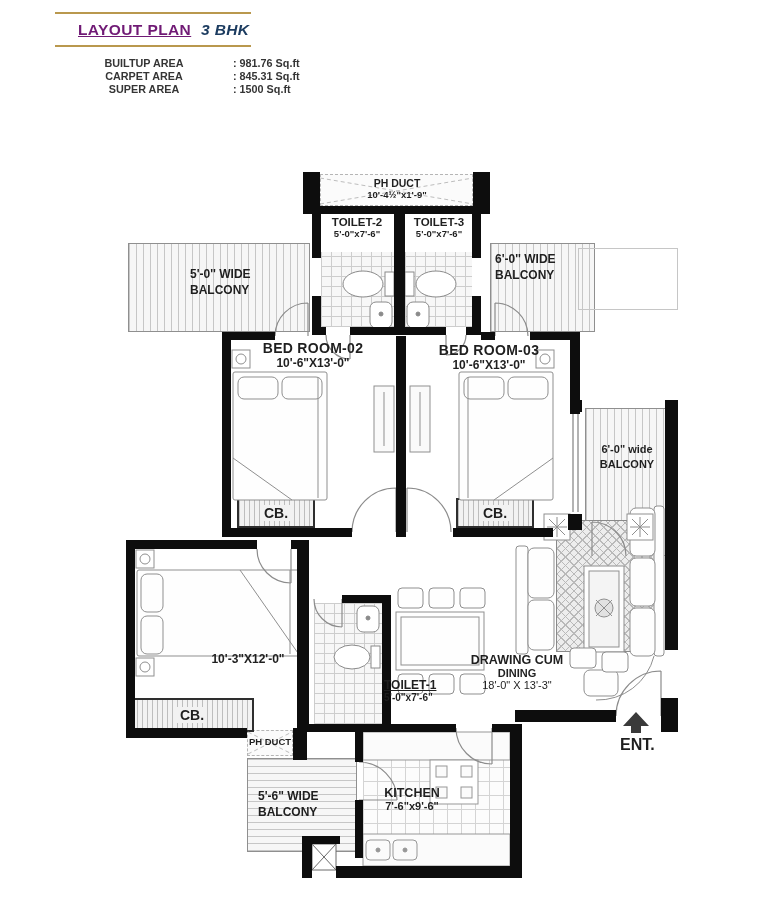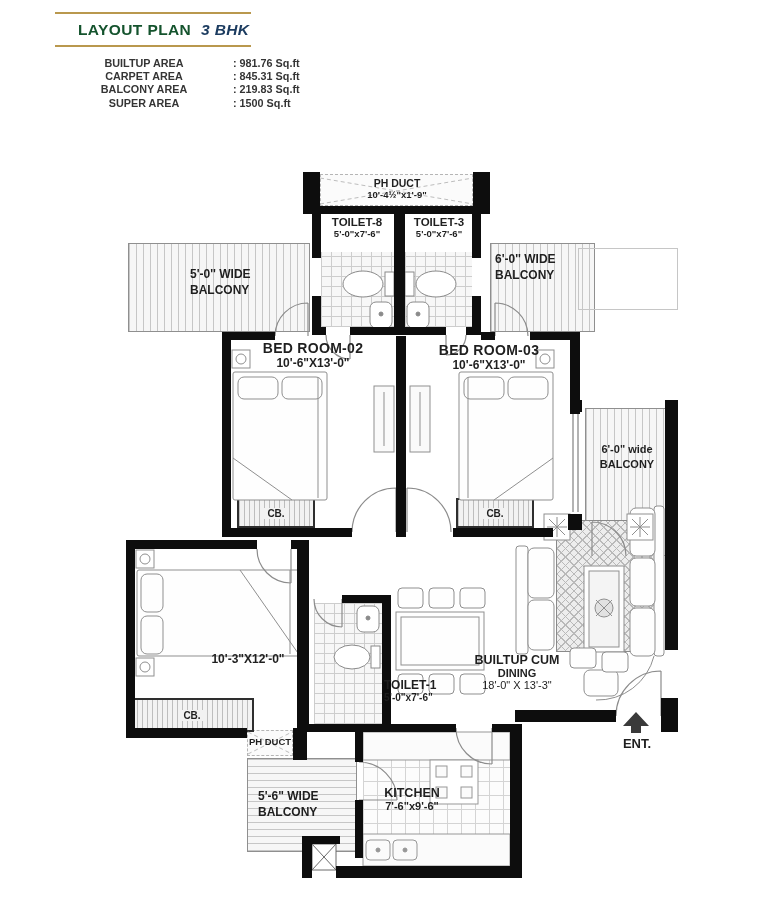--- a/index.html
+++ b/index.html
@@ -1,21 +1,21 @@
 <!DOCTYPE html>
 <html><head>
 <meta charset="utf-8">
 <style>
   html,body{margin:0;padding:0;background:#fff;}
   .stage{position:relative;width:768px;height:919px;background:#fff;overflow:hidden;
          font-family:"Liberation Sans",sans-serif;color:#1f1f1f;}
   .abs{position:absolute;box-sizing:border-box;}
   .rule{height:2px;background:#b9984e;}
   .title{font-size:15.5px;font-weight:bold;letter-spacing:.4px;white-space:nowrap;}
-  .title .t1{color:#14532d;}
+  .title .t1{color:#701a75;text-decoration:underline;}
   .title .t2{color:#1c3c60;font-style:italic;}
   .area-row{display:flex;font-size:10.8px;font-weight:bold;color:#353535;line-height:13.2px;}
   .area-row .al{width:178px;text-align:center;}
   
   .stripes-v{background-color:#f6f6f6;border:1px solid #8f8f8f;
     background-image:repeating-linear-gradient(90deg,#c6c6c6 0 1px,transparent 1px 7px);}
   .stripes-h{background-color:#f6f6f6;border:1px solid #8f8f8f;
     background-image:repeating-linear-gradient(0deg,#c6c6c6 0 1px,transparent 1px 7px);}
   .tiles{background-color:#f7f7f7;
     background-image:repeating-linear-gradient(0deg,#cdcdcd 0 1px,transparent 1px 10px),
@@ -23,21 +23,21 @@
   .grid13{background-color:#fcfcfc;
     background-image:repeating-linear-gradient(0deg,#d4d4d4 0 1px,transparent 1px 14px),
                      repeating-linear-gradient(90deg,#d4d4d4 0 1px,transparent 1px 14px);}
   .crosshatch{background-color:#ededed;border:1px solid #8a8a8a;
     background-image:repeating-linear-gradient(45deg,#b9b9b9 0 1px,transparent 1px 6px),
                      repeating-linear-gradient(-45deg,#b9b9b9 0 1px,transparent 1px 6px);}
   .duct{background-color:#fbfbfb;border:1px dashed #b5b5b5;}
   .cbbox{background-color:#f2f2f2;border:2px solid #2e2e2e;
     background-image:repeating-linear-gradient(90deg,#bdbdbd 0 1px,transparent 1px 5px);
     display:flex;align-items:center;justify-content:center;}
-  .cbbox span{background:#f2f2f2;padding:0 3px;font-size:10px;font-weight:bold;text-align:center;}
+  .cbbox span{background:#f2f2f2;padding:0 3px;font-size:14px;font-weight:bold;text-align:center;}
   
   .rm{text-align:center;}
   .rm .nm{font-weight:bold;display:block;}
   .rm .dm{font-weight:bold;display:block;}
   .bed .nm{font-size:14px;letter-spacing:.3px;}
   .bed .dm{font-size:12px;}
   .toi .nm{font-size:11.5px;}
   .toi .dm{font-size:9.5px;}
   .bal{font-size:12px;font-weight:bold;line-height:1.35;text-align:left;}
   .typebox{border:2px solid #2e2e2e;background:#fff;display:flex;align-items:center;
@@ -58,24 +58,20 @@
   <div class="abs rule" style="left:55px;top:45px;width:196px;"></div>
 
   <div class="abs" style="left:55px;top:57px;">
     <div class="area-row">
       <span class="al">BUILTUP AREA</span>
       <span class="av">: 981.76 Sq.ft</span>
     </div>
     <div class="area-row">
       <span class="al">CARPET AREA</span>
       <span class="av">: 845.31 Sq.ft</span>
-    </div>
-    <div class="area-row">
-      <span class="al">BALCONY AREA</span>
-      <span class="av">: 219.83 Sq.ft</span>
     </div>
     <div class="area-row">
       <span class="al">SUPER AREA</span>
       <span class="av">: 1500 Sq.ft</span>
     </div>
   </div>
 
   <div class="abs duct" style="left:320px;top:174px;width:153px;height:32px;"></div>
   <div class="abs stripes-v" style="left:128px;top:243px;width:182px;height:89px;"></div>
   <div class="abs stripes-v" style="left:490px;top:243px;width:105px;height:89px;"></div>
@@ -245,21 +241,21 @@
       M336 866 h186 v12 h-186 Z M302 836 h10 v42 h-10 Z M302 836 h38 v8 h-38 Z
       M570 400 h12 v12 h-12 Z"></path>
     <polygon fill="#3a3a3a" points="636,712 623,726 631,726 631,733 641,733 641,726 649,726"></polygon>
   </svg>
 
   <div class="abs rm" style="left:320px;top:177px;width:154px;">
     <span class="nm" style="font-size:10.5px;">PH DUCT</span>
     <span class="dm" style="font-size:9.5px;">10'-4½"x1'-9"</span>
   </div>
   <div class="abs rm toi" style="left:318px;top:216px;width:78px;">
-    <span class="nm">TOILET-8</span>
+    <span class="nm">TOILET-2</span>
     <span class="dm">5'-0"x7'-6"</span>
   </div>
   <div class="abs rm toi" style="left:403px;top:216px;width:72px;">
     <span class="nm">TOILET-3</span>
     <span class="dm">5'-0"x7'-6"</span>
   </div>
   <div class="abs bal" style="left:190px;top:266px;width:125px;">
     <span>5'-0'' WIDE</span><br>
     <span>BALCONY</span>
   </div>
@@ -276,36 +272,36 @@
     <span class="dm">10'-6"X13'-0"</span>
   </div>
   <div class="abs bal" style="left:588px;top:442px;width:78px;text-align:center;font-size:11px;">
     <span>6'-0" wide</span><br>
     <span>BALCONY</span>
   </div>
   <div class="abs rm bed" style="left:152px;top:652px;width:192px;">
     <span class="dm">10'-3"X12'-0"</span>
   </div>
   <div class="abs rm toi" style="left:384px;top:678px;width:92px;text-align:left;">
-    <span class="nm" style="font-size:12px;">TOILET-1</span>
+    <span class="nm" style="font-size:12px;text-decoration:underline;">TOILET-1</span>
     <span class="dm" style="font-size:10px;">5'-0"x7'-6"</span>
   </div>
   <div class="abs rm" style="left:458px;top:653px;width:118px;">
-    <span class="nm" style="font-size:12.5px;">BUILTUP CUM</span>
+    <span class="nm" style="font-size:12.5px;">DRAWING CUM</span>
     <span class="nm" style="font-size:11px;">DINING</span>
     <span class="dm" style="font-size:11px;font-weight:normal;">18'-0" X 13'-3"</span>
   </div>
   <div class="abs small" style="left:245px;top:736px;width:50px;text-align:center;font-size:9.5px;">
     <span>PH DUCT</span>
   </div>
   <div class="abs bal" style="left:258px;top:788px;width:100px;">
     <span>5'-6" WIDE</span><br>
     <span>BALCONY</span>
   </div>
   <div class="abs rm" style="left:358px;top:786px;width:108px;">
     <span class="nm" style="font-size:12.5px;">KITCHEN</span>
     <span class="dm" style="font-size:11px;">7'-6"x9'-6"</span>
   </div>
-  <div class="abs small" style="left:620px;top:736px;width:34px;text-align:center;font-size:13px;">
+  <div class="abs small" style="left:620px;top:736px;width:34px;text-align:center;font-size:16px;">
     <span>ENT.</span>
   </div>
 
 </div>
 
 </body></html>

